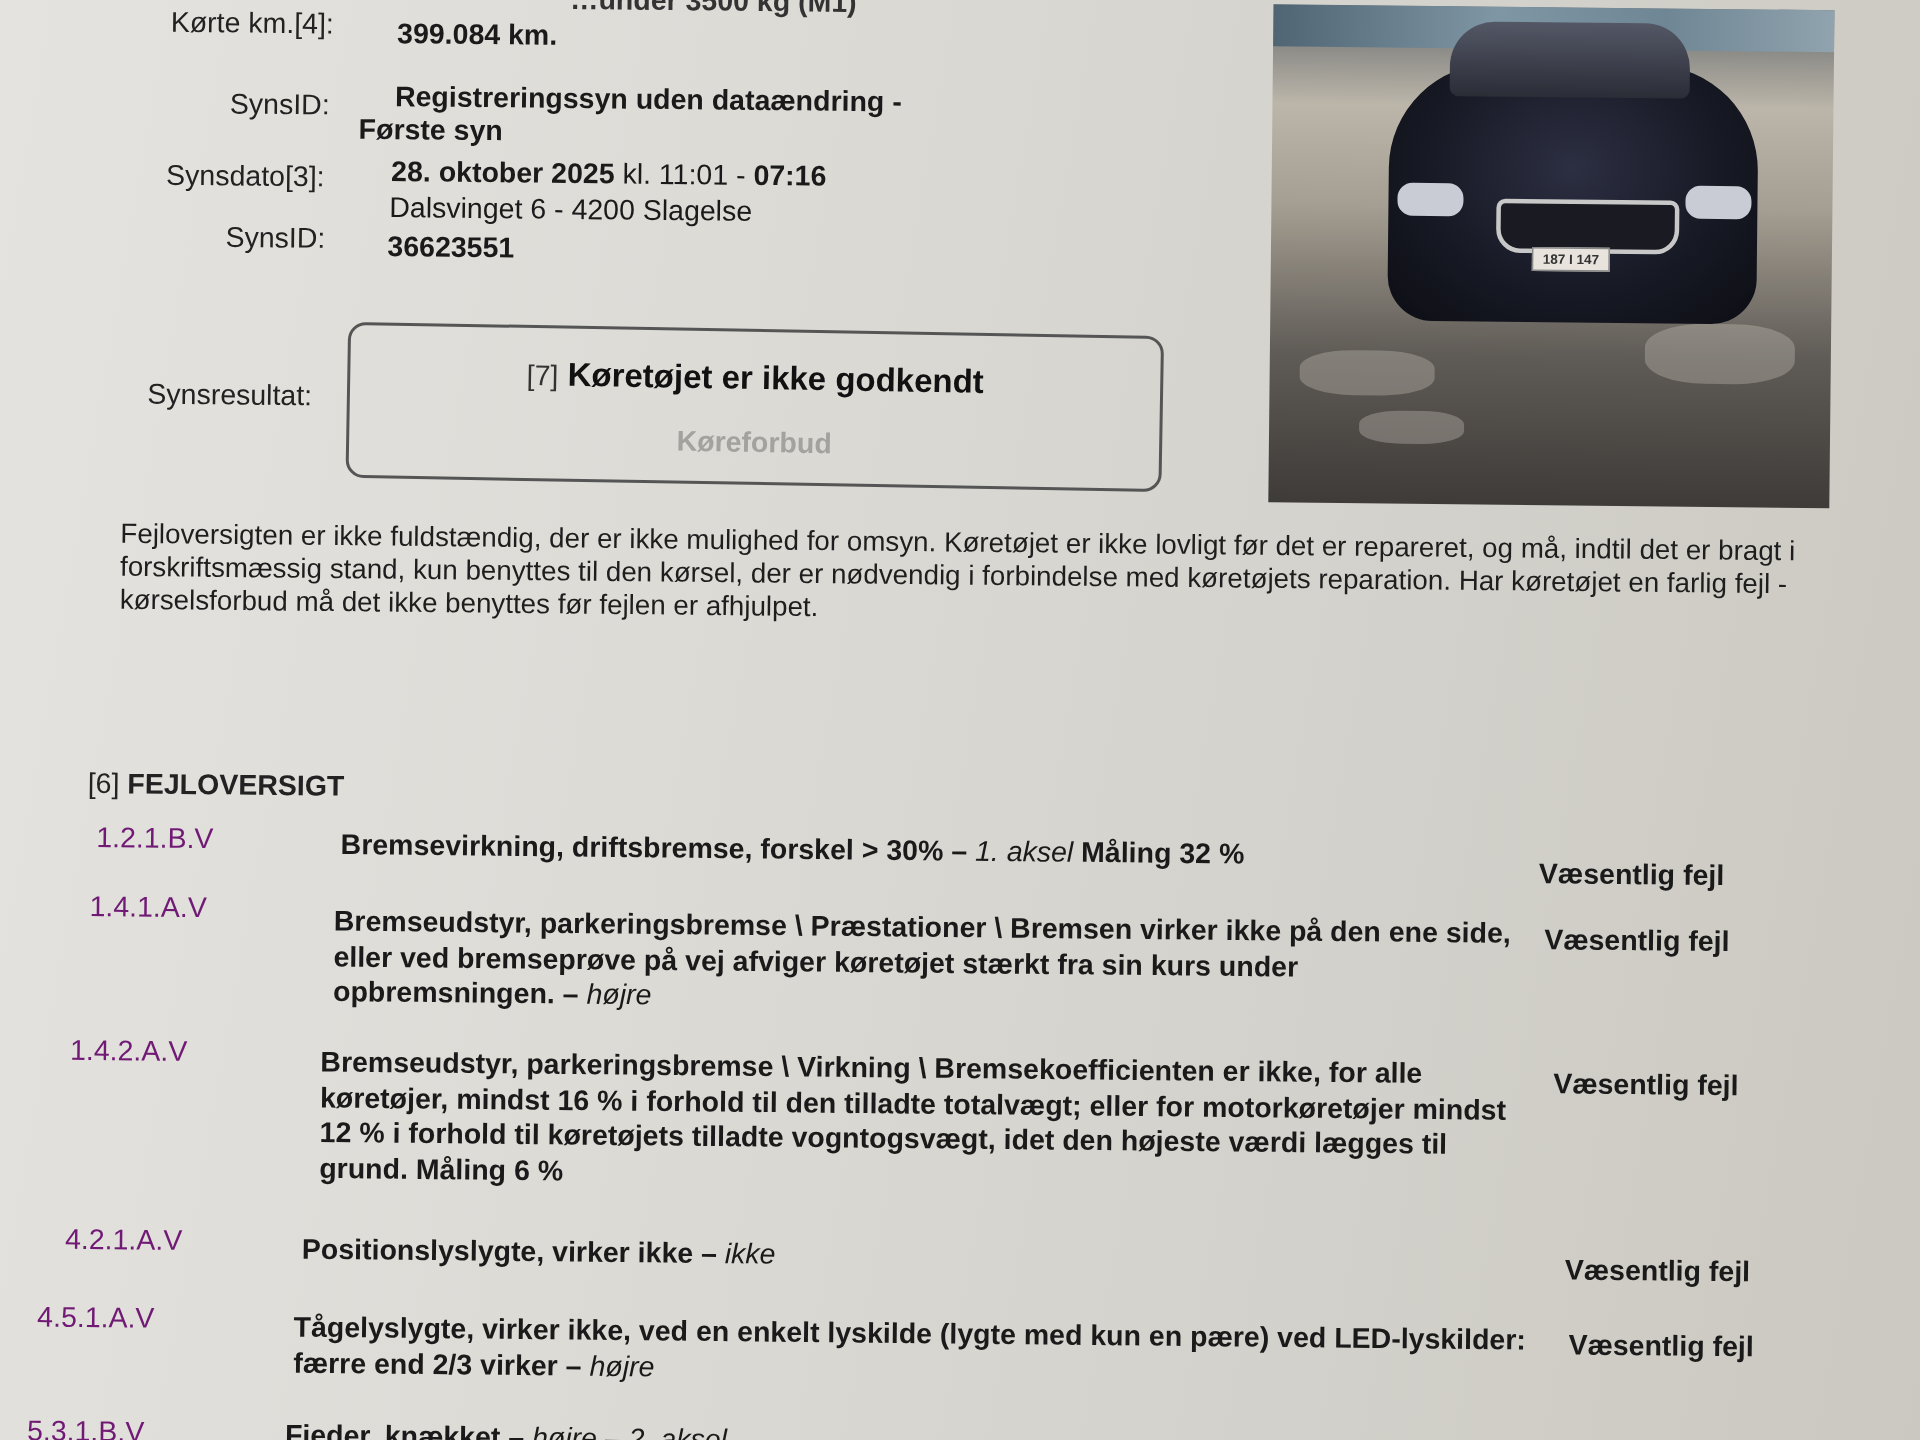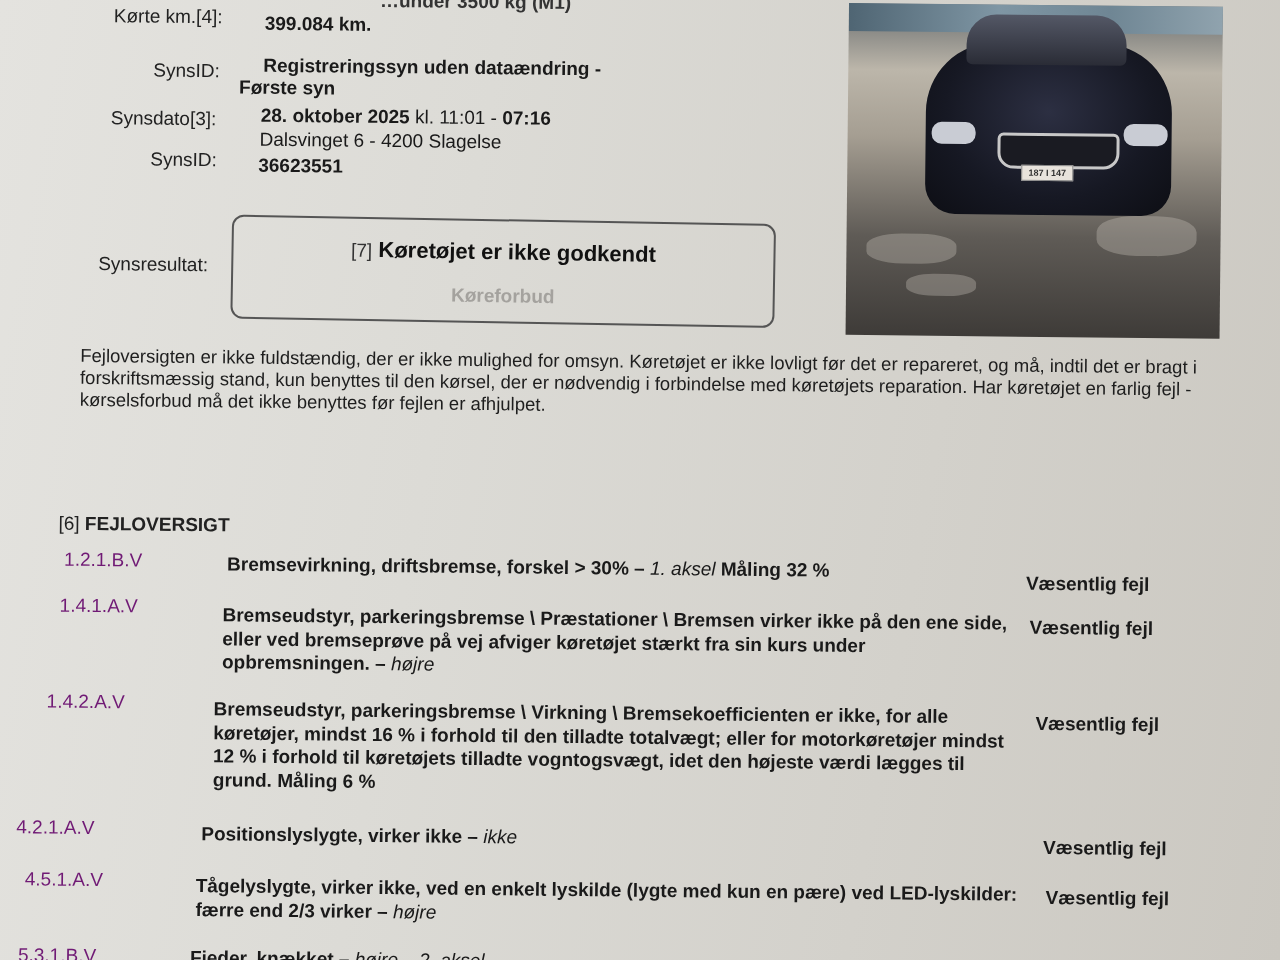--- a/index.html
+++ b/index.html
@@ -195,21 +195,21 @@
     <span class="italic">højre</span>
   </div>
   <div class="abs fault-severity" style="left:1036px; top:606px;">Væsentlig fejl</div>
 
   <div class="abs fault-code" style="left:54px; top:690px;">1.4.2.A.V</div>
   <div class="abs fault-desc" style="left:221px; top:695px; width:805px;">
     <span>Bremseudstyr, parkeringsbremse \ Virkning \ Bremsekoefficienten er ikke, for alle køretøjer, mindst 16 % i forhold til den tilladte totalvægt; eller for motorkøretøjer mindst 12 % i forhold til køretøjets tilladte vogntogsvægt, idet den højeste værdi lægges til grund.  Måling 6 %</span>
   </div>
   <div class="abs fault-severity" style="left:1043px; top:702px;">Væsentlig fejl</div>
 
-  <div class="abs fault-code" style="left:25px; top:816px;">4.2.1.A.V</div>
+  <div class="abs fault-code" style="left:52px; top:816px;">4.2.1.A.V</div>
   <div class="abs fault-desc" style="left:210px; top:820px; width:700px;">
     <span>Positionslyslygte, virker ikke –</span>
     <span class="italic">ikke</span>
   </div>
   <div class="abs fault-severity" style="left:1052px; top:826px;">Væsentlig fejl</div>
 
   <div class="abs fault-code" style="left:34px; top:868px;">4.5.1.A.V</div>
   <div class="abs fault-desc" style="left:205px; top:872px; width:825px;">
     <span>Tågelyslygte, virker ikke, ved en enkelt lyskilde (lygte med kun en pære) ved LED-lyskilder: færre end 2/3 virker –</span>
     <span class="italic">højre</span>

